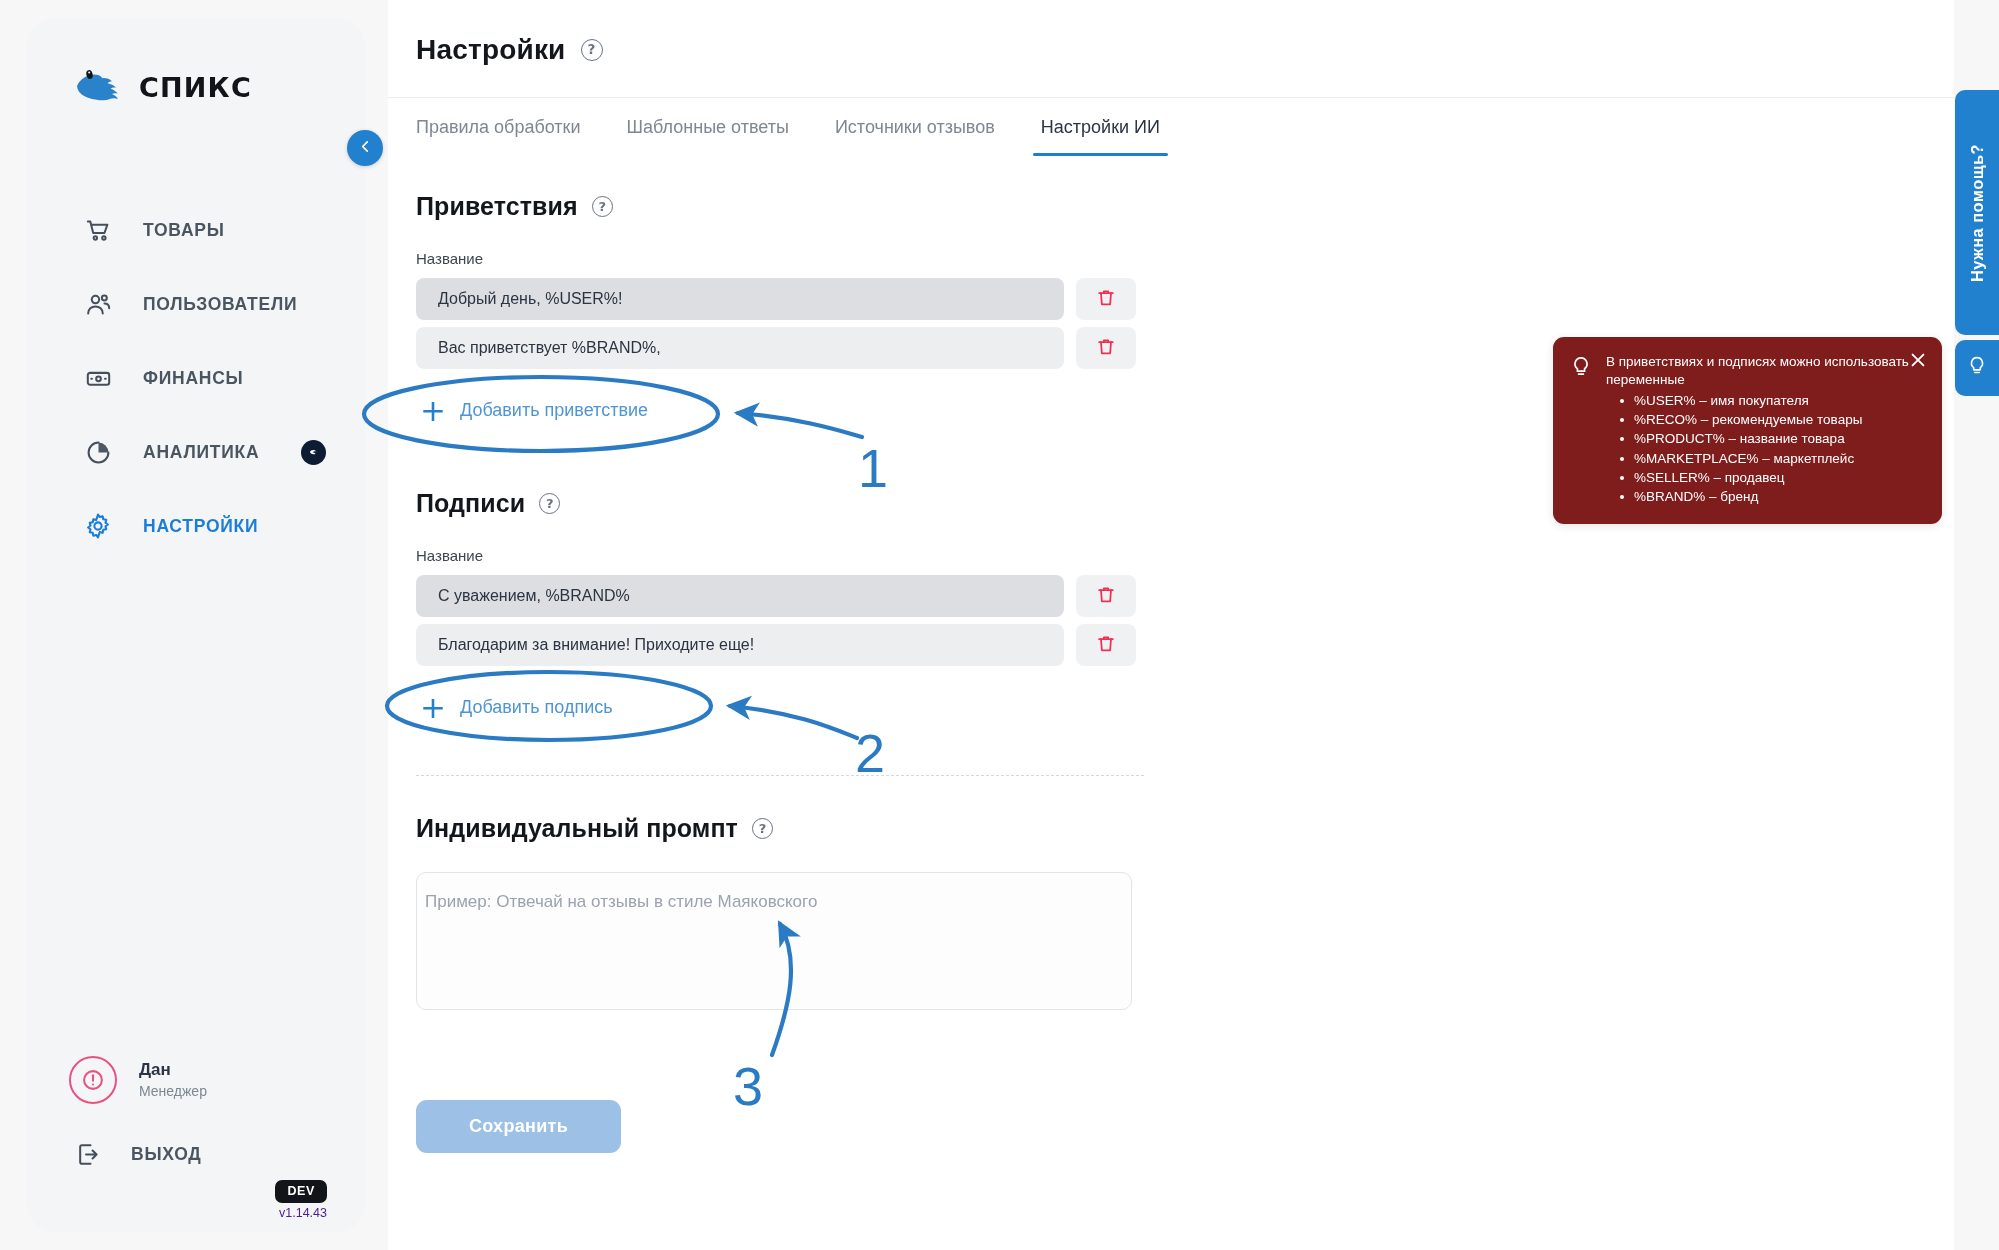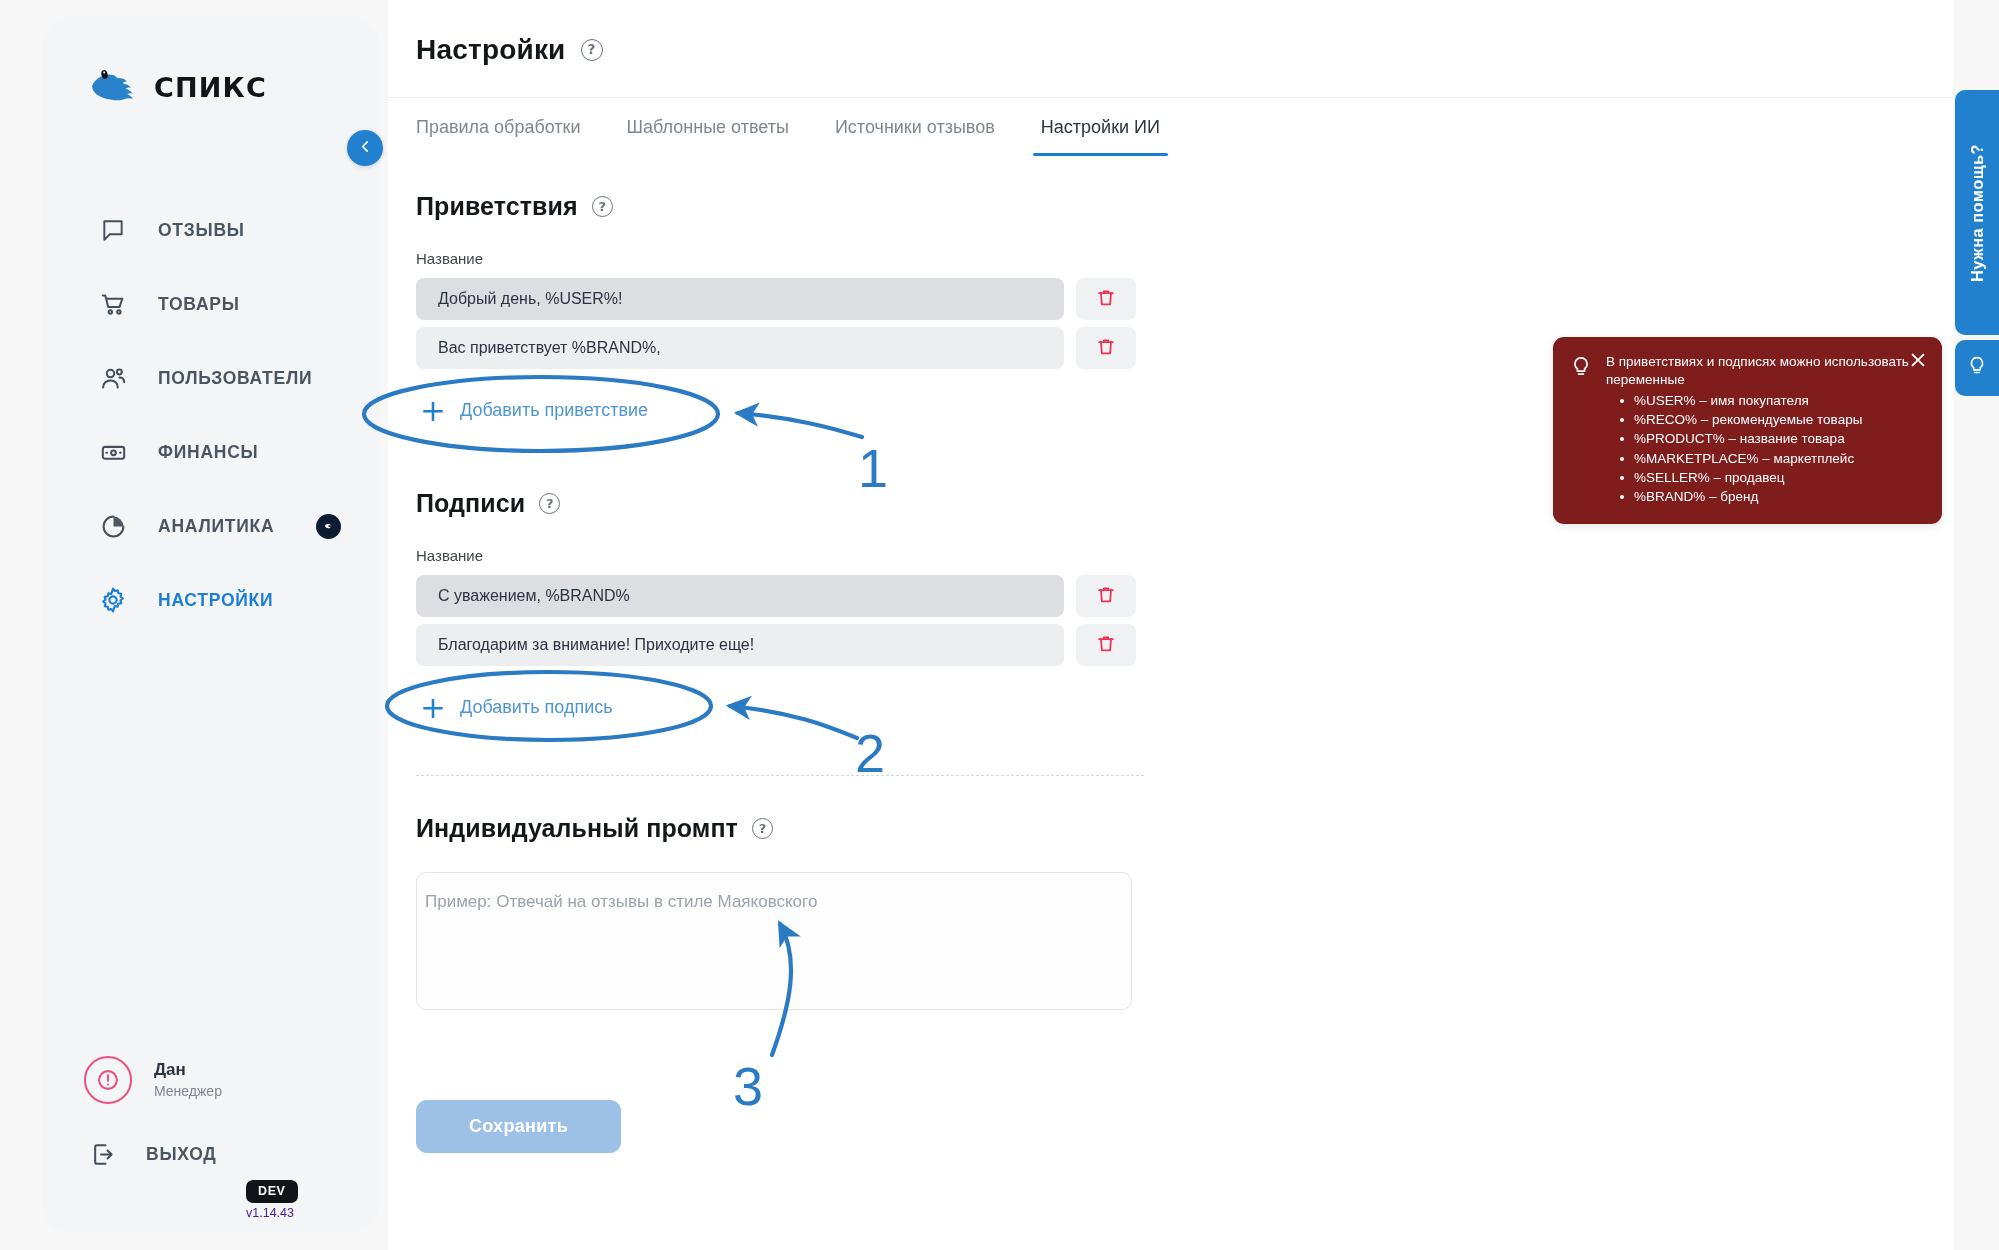--- a/index.html
+++ b/index.html
@@ -15,21 +15,21 @@
   #app {
     position: relative;
     width: 1999px;
     height: 1250px;
     background: #f7f7f8;
   }
 
   
   .sidebar {
     position: absolute;
-    left: 42px;
+    left: 27px;
     top: 18px;
     width: 338px;
     height: 1214px;
     background: #f4f5f6;
     border-radius: 28px;
     overflow: hidden;
   }
 
   .logo-row {
     position: absolute;
@@ -130,21 +130,21 @@
     font-size: 17.5px;
     font-weight: 600;
     letter-spacing: 0.75px;
     color: #4a5562;
   }
 
   .ver-block {
     position: absolute;
     right: 38px;
     bottom: 12px;
-    text-align: left;
+    text-align: right;
     width: 96px;
   }
   .dev-badge {
     display: inline-block;
     background: #111418;
     color: #ffffff;
     font-size: 12.5px;
     font-weight: 700;
     letter-spacing: 0.6px;
     padding: 4px 12px 5px;
@@ -448,28 +448,20 @@
           <path d="M6 20c4-9 14-13 21-11 2 .6 3.4 1.8 4.4 3.2 3.6-.4 7 .8 9.6 3-2.2.2-3.6 1-4.4 2 3.4.6 6.2 2.2 8.4 4.4-2.4-.2-4.2.2-5.4 1.2 3 1 5.4 2.6 7.2 4.6-2.4-.4-4.4-.2-5.8.6 2.6 1.2 4.6 2.8 6 4.8-3-.8-5.6-.8-7.6 0-4.2 1.6-9 2-13.6 1C12 31.8 6.8 26.8 6 20z" fill="#2a82cb"></path>
           <ellipse cx="18.5" cy="8.5" rx="3.1" ry="4.4" fill="#101418" transform="rotate(-14 18.5 8.5)"></ellipse>
           <circle cx="18.2" cy="6.6" r="1" fill="#ffffff"></circle>
         </svg>
       </span>
       <span class="logo-text">СПИКС</span>
     </div>
 
     <nav class="nav">
 
-      <div class="nav-item">
-        <span class="nav-icon">
-          <svg viewBox="0 0 24 24" width="26" height="26" fill="none" stroke="currentColor" stroke-width="1.8" stroke-linecap="round" stroke-linejoin="round">
-            <path d="M4 4h16v12H9l-5 5V4z"></path>
-          </svg>
-        </span>
-        <span class="nav-label">ОТЗЫВЫ</span>
-      </div>
 
       <div class="nav-item">
         <span class="nav-icon">
           <svg viewBox="0 0 24 24" width="27" height="27" fill="none" stroke="currentColor" stroke-width="1.8" stroke-linecap="round" stroke-linejoin="round">
             <path d="M2.5 4h2.2l2.6 10.2h10l2.6-7.4H6.4"></path>
             <circle cx="9.2" cy="18.7" r="1.5"></circle>
             <circle cx="16.8" cy="18.7" r="1.5"></circle>
           </svg>
         </span>
         <span class="nav-label">ТОВАРЫ</span>

